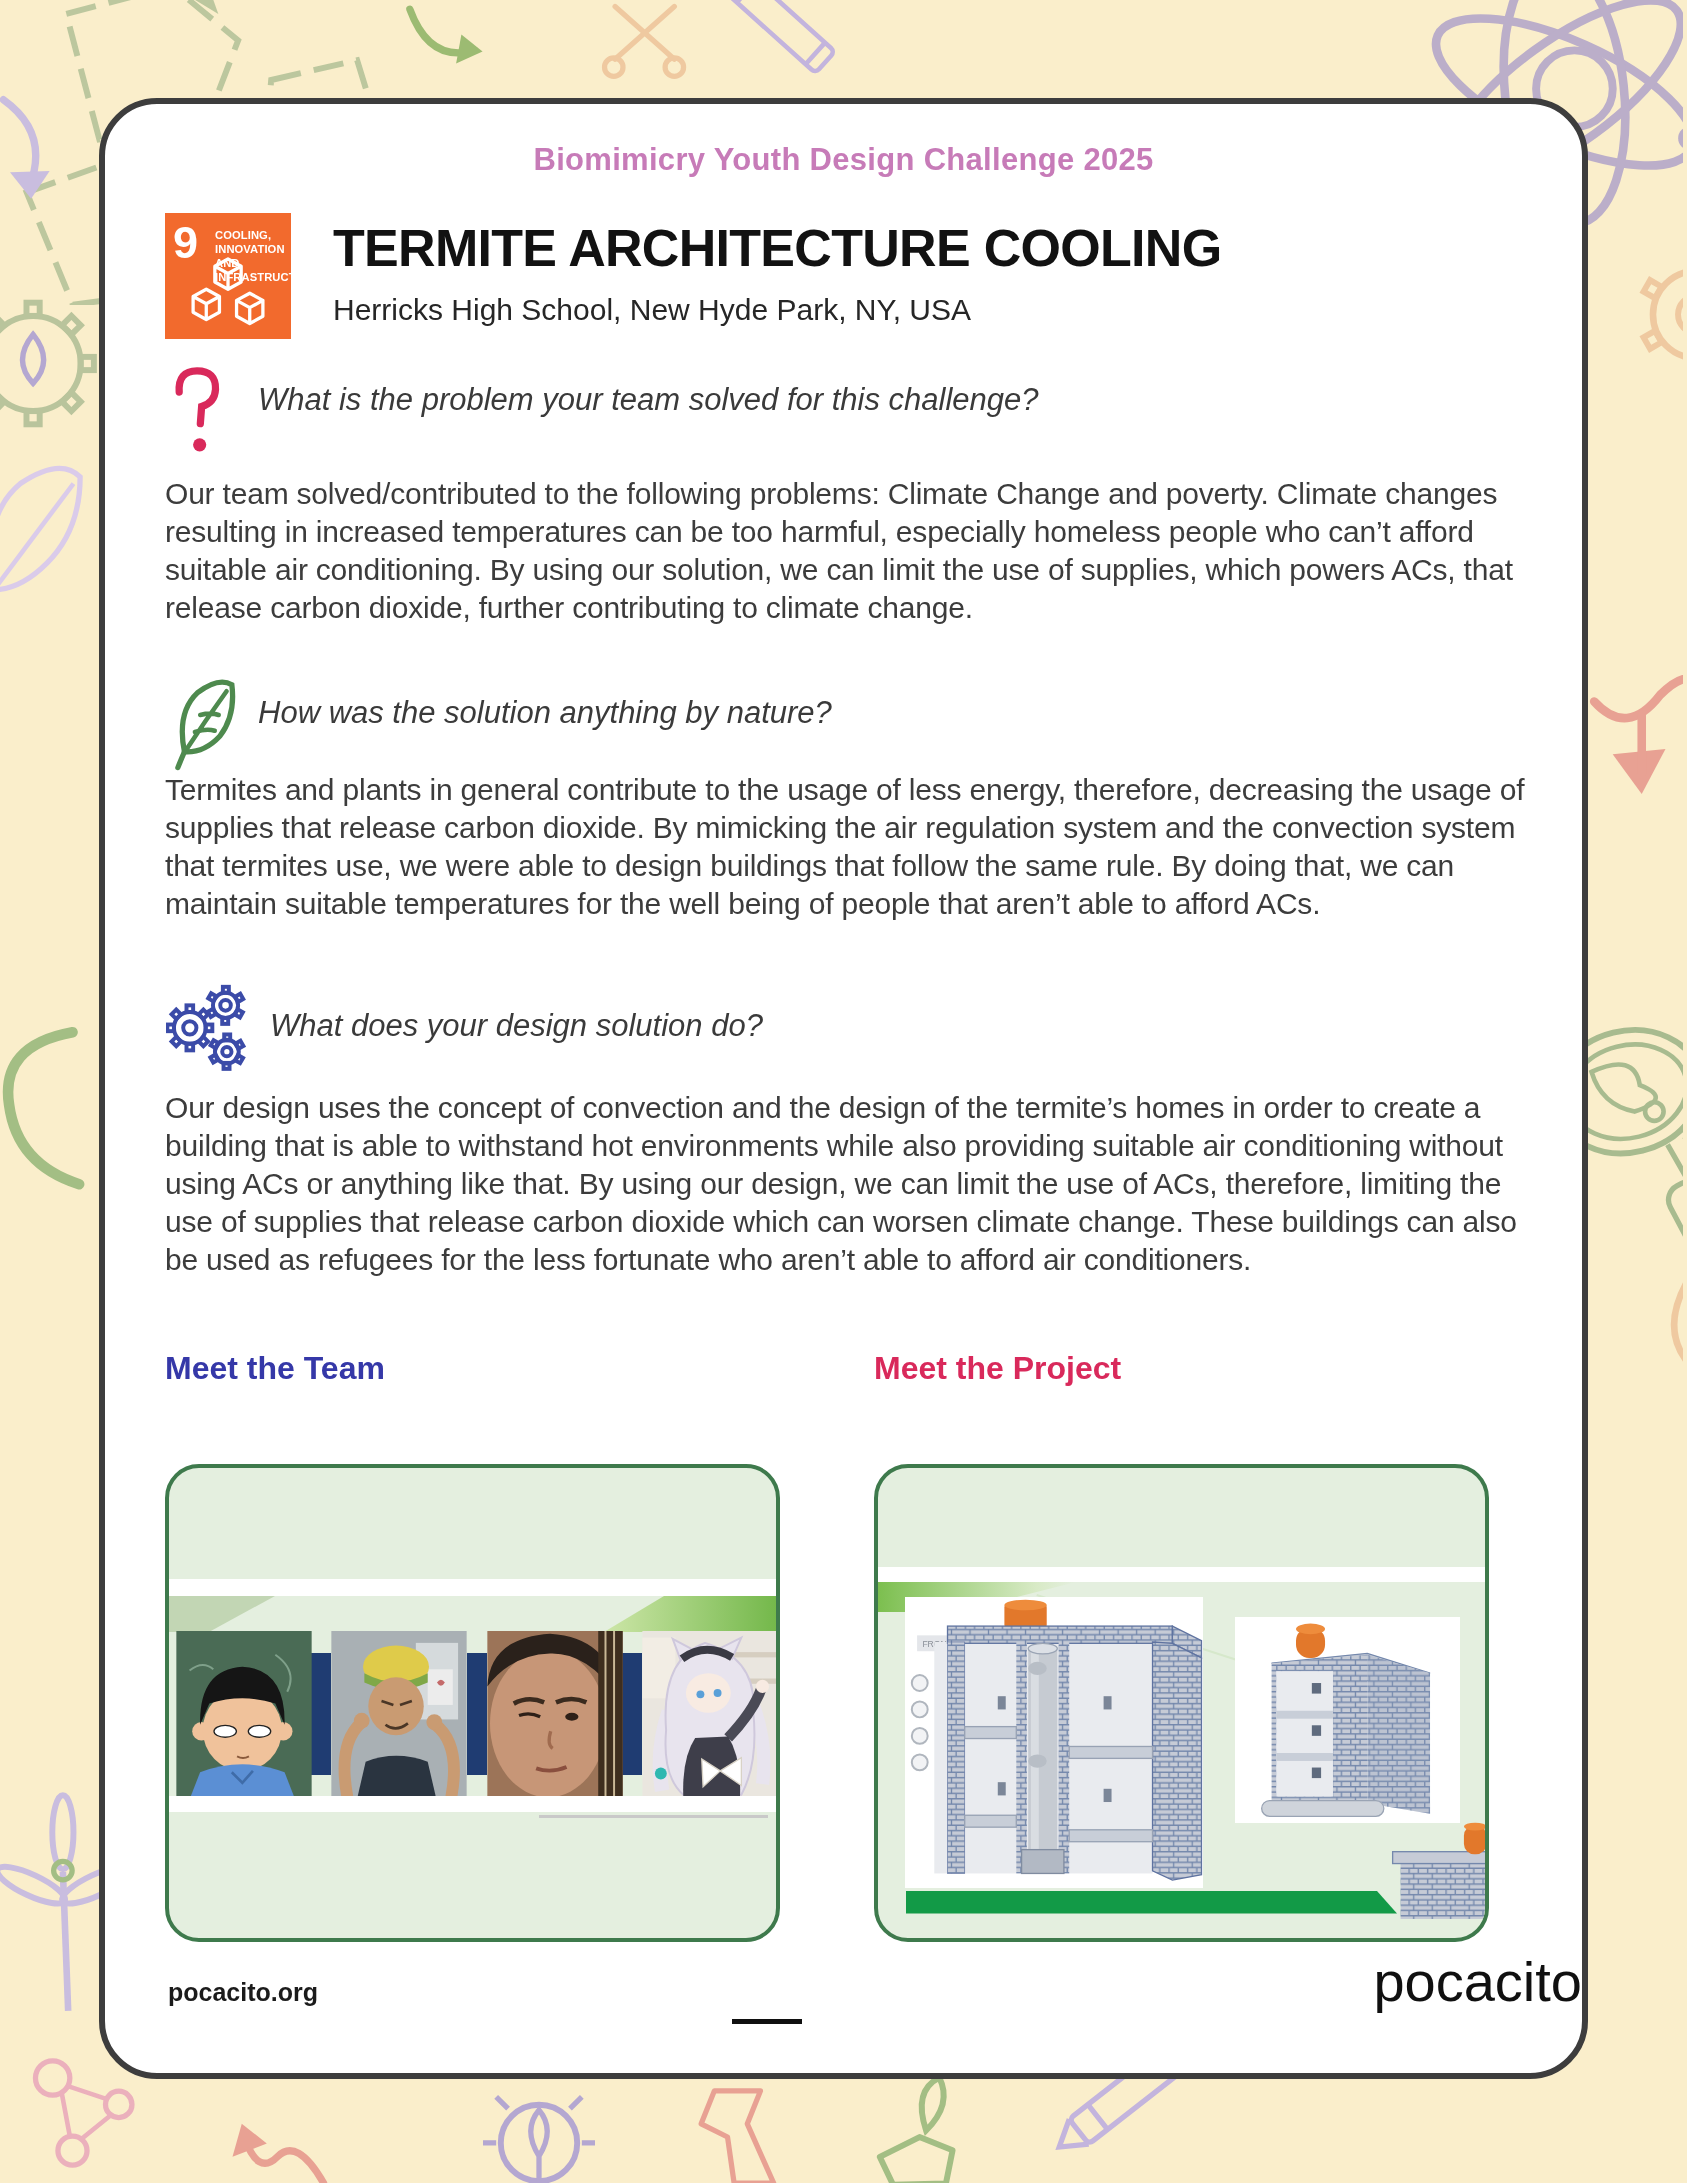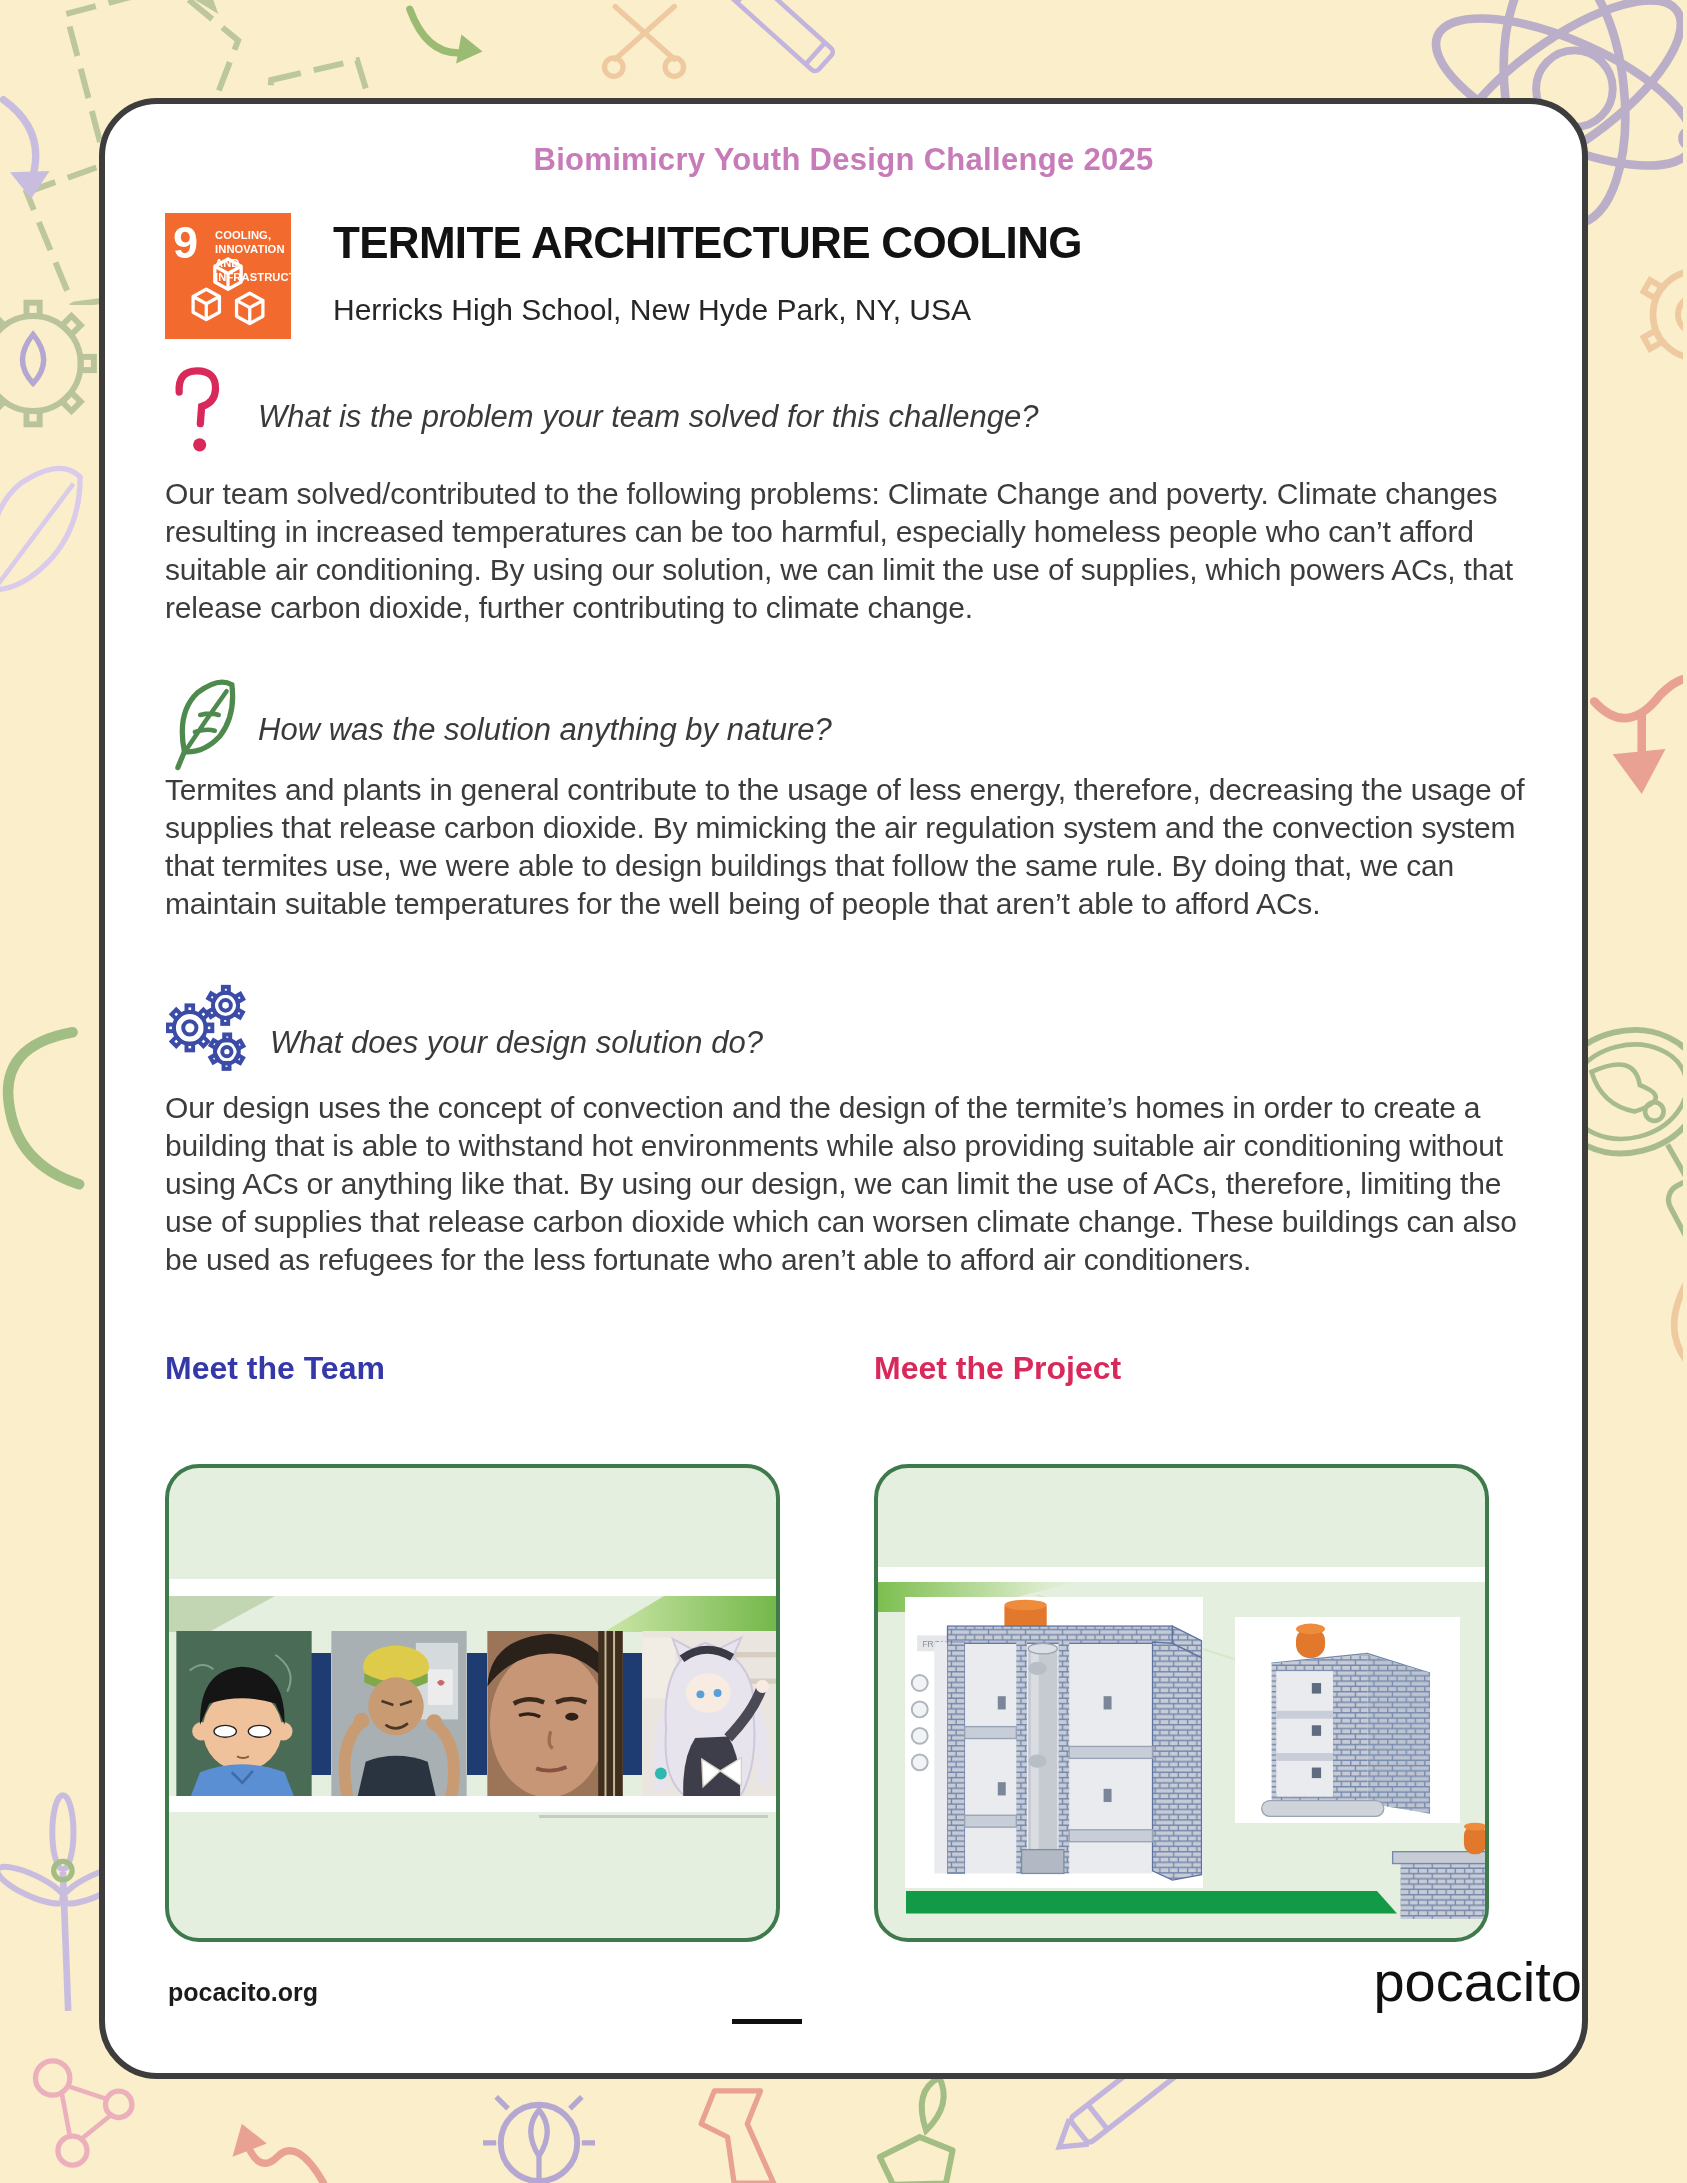--- a/index.html
+++ b/index.html
@@ -11,26 +11,26 @@
 
   .event-title{position:absolute;left:0;right:0;top:38px;text-align:center;
         font-size:31px;font-weight:bold;color:#C77BB8;letter-spacing:0.3px;}
 
   .sdg{position:absolute;left:60px;top:109px;width:126px;height:126px;background:#F26A2D;}
   .sdg-num{position:absolute;left:8px;top:4px;font-size:45px;font-weight:bold;color:#fff;}
   .sdg-label{position:absolute;left:50px;top:14.6px;font-size:11.2px;font-weight:bold;color:#fff;
         line-height:14px;letter-spacing:0.1px;}
   .sdg-cubes{position:absolute;left:12px;top:42px;}
 
-  .proj-title{position:absolute;left:228px;top:114px;font-size:44px;font-weight:800;
+  .proj-title{position:absolute;left:228px;top:114px;font-size:52px;font-weight:800;
         color:#121212;letter-spacing:-0.7px;}
   .proj-school{position:absolute;left:228px;top:189px;font-size:30px;color:#262626;font-weight:500;}
 
   .q-icon{position:absolute;left:61px;}
-  .q-head{position:absolute;left:153px;font-size:31px;font-style:italic;color:#3A3A3A;margin-top:17px;}
+  .q-head{position:absolute;left:153px;font-size:31px;font-style:italic;color:#3A3A3A;}
   .answer{position:absolute;left:60px;width:1373px;font-size:30px;line-height:38px;
         color:#3C3C3C;letter-spacing:-0.2px;}
 
   .meet-head{position:absolute;top:1246px;font-size:32px;font-weight:bold;}
   .meet-team{left:60px;color:#3538A8;}
   .meet-project{left:769px;color:#D9295B;}
 
   .frame{position:absolute;top:1360px;width:615px;height:478px;box-sizing:border-box;
         background:#E4EFDF;border:4.6px solid #3E7A4C;border-radius:34px;overflow:hidden;}
   .frame-team{left:60px;}

